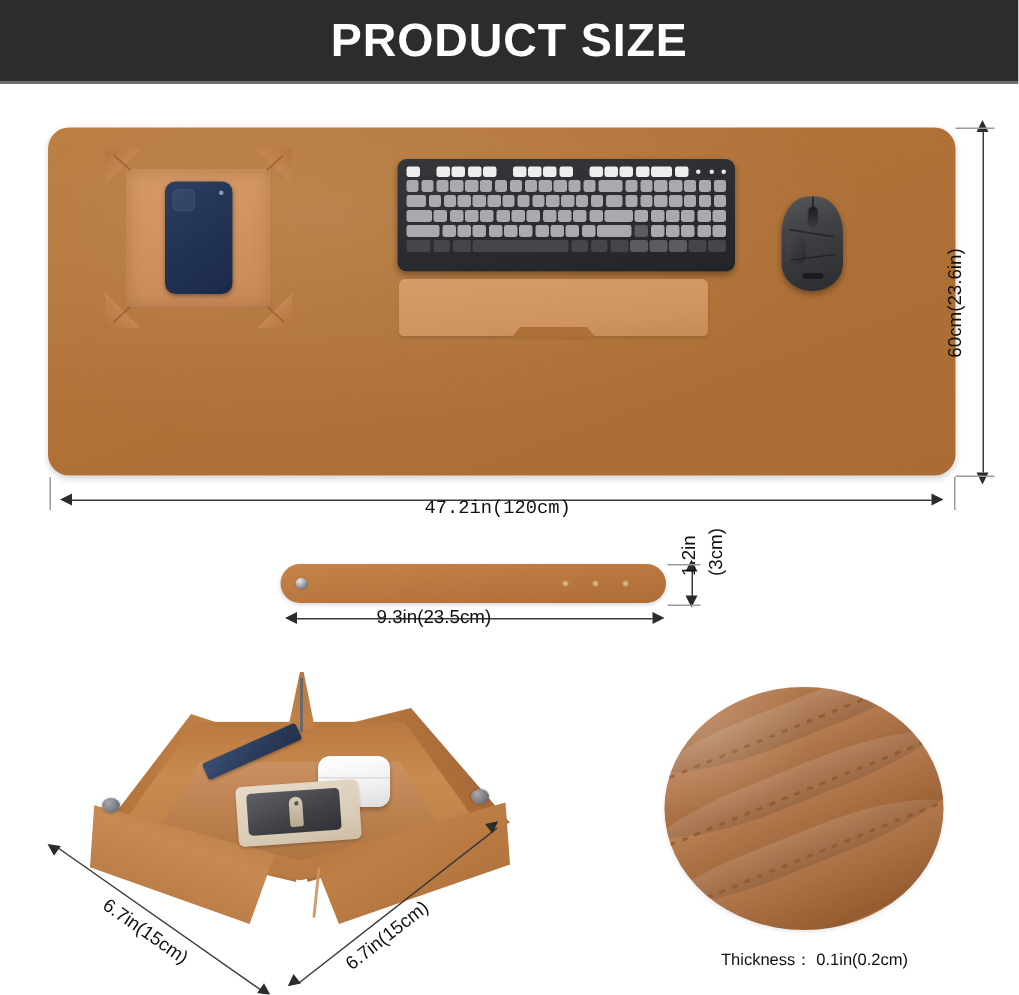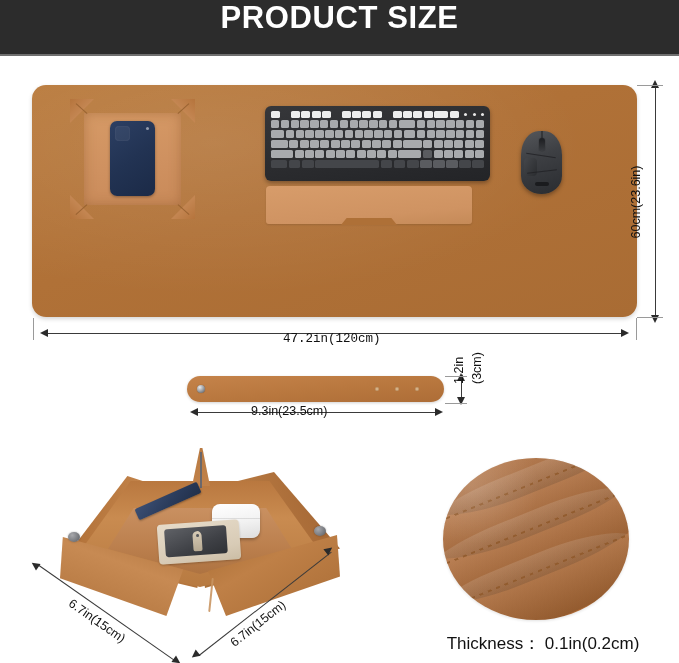--- a/index.html
+++ b/index.html
@@ -17,20 +17,21 @@
   }
 
   
   #header-banner {
     position: absolute;
     left: 0; top: 0;
     width: 679px;
     height: 54px;
     background: #2c2c2c;
     display: flex;
+    align-items: center;
     justify-content: center;
   }
   #header-title {
     color: #ffffff;
     font-size: 31px;
     font-weight: 700;
     letter-spacing: 0.6px;
     font-family: "Liberation Sans", sans-serif;
   }
   #header-underline {
@@ -365,21 +366,21 @@
     opacity: .75;
   }
   #thickness-hilite {
     position: absolute; left: -8%; top: -6%; width: 60%; height: 60%;
     background: radial-gradient(ellipse at 40% 40%, rgba(255,255,255,0.14), rgba(255,255,255,0) 70%);
   }
   #thickness-label {
     position: absolute; left: 443px; top: 192px;
     width: 200px;
     text-align: center;
-    font-size: 17px;
+    font-size: 11px;
   }
 </style>
 </head>
 <body>
 
 <div id="header-banner">
   <div id="header-title">PRODUCT SIZE</div>
 </div>
 <div id="header-underline"></div>
 

